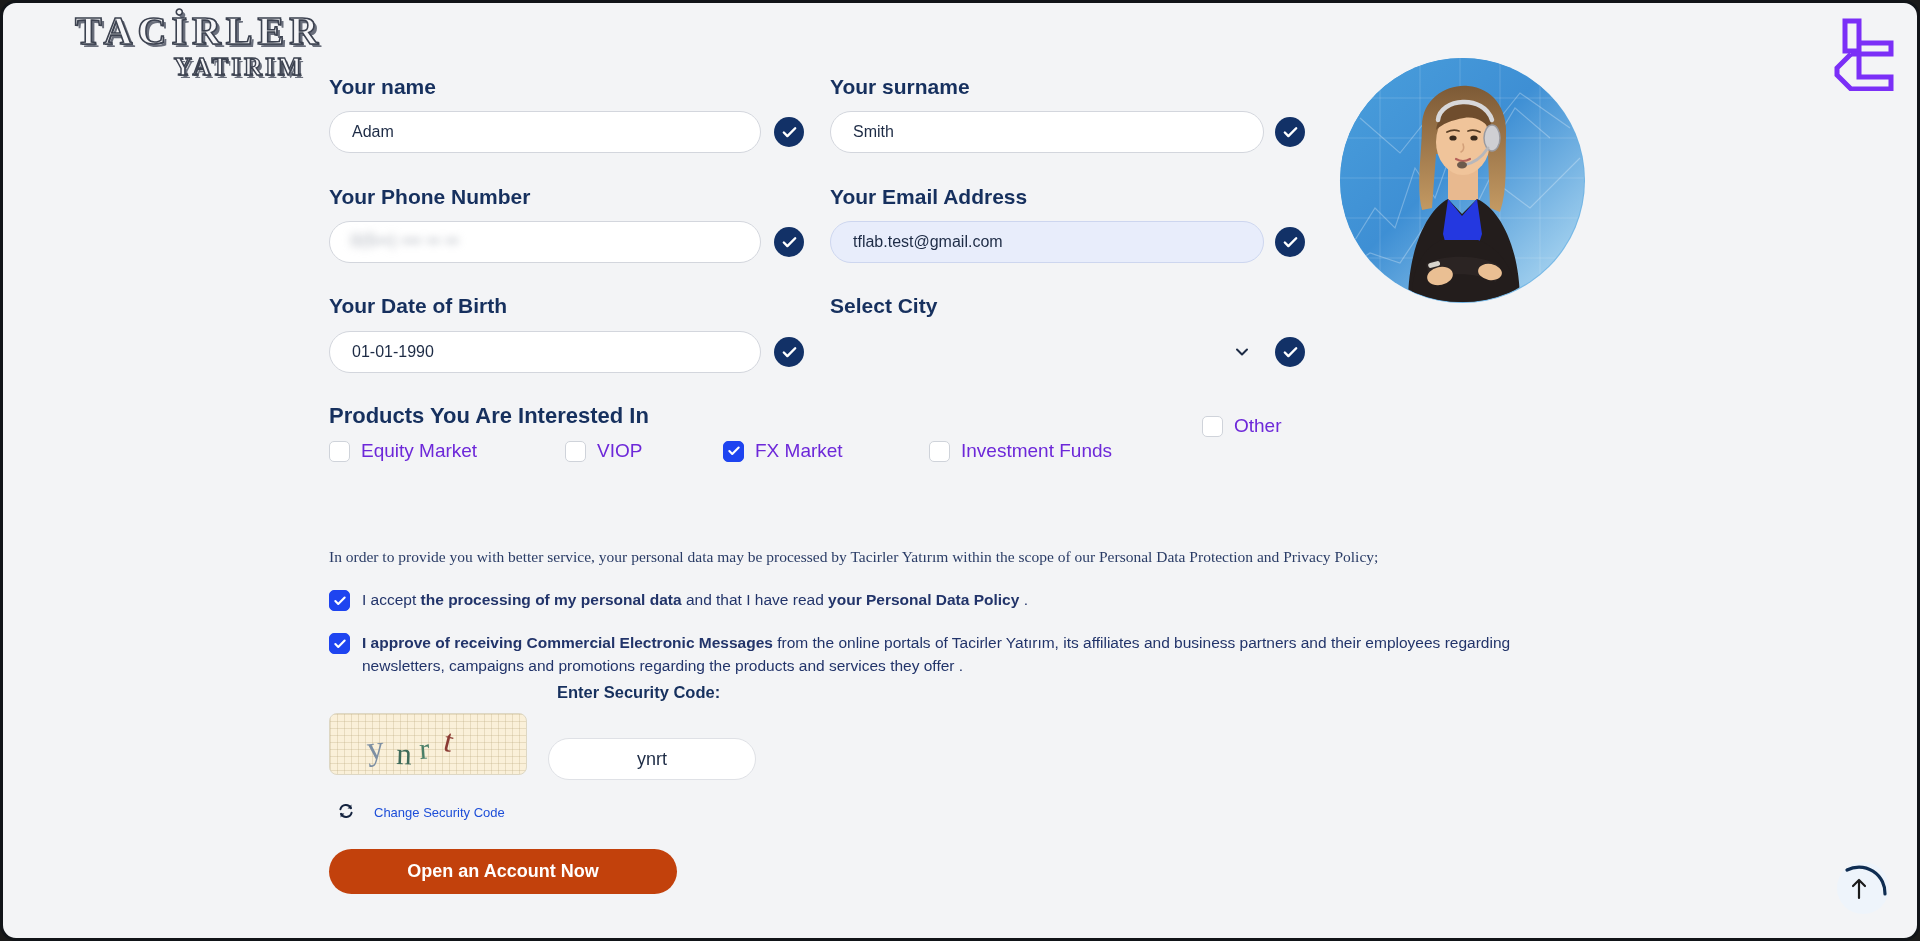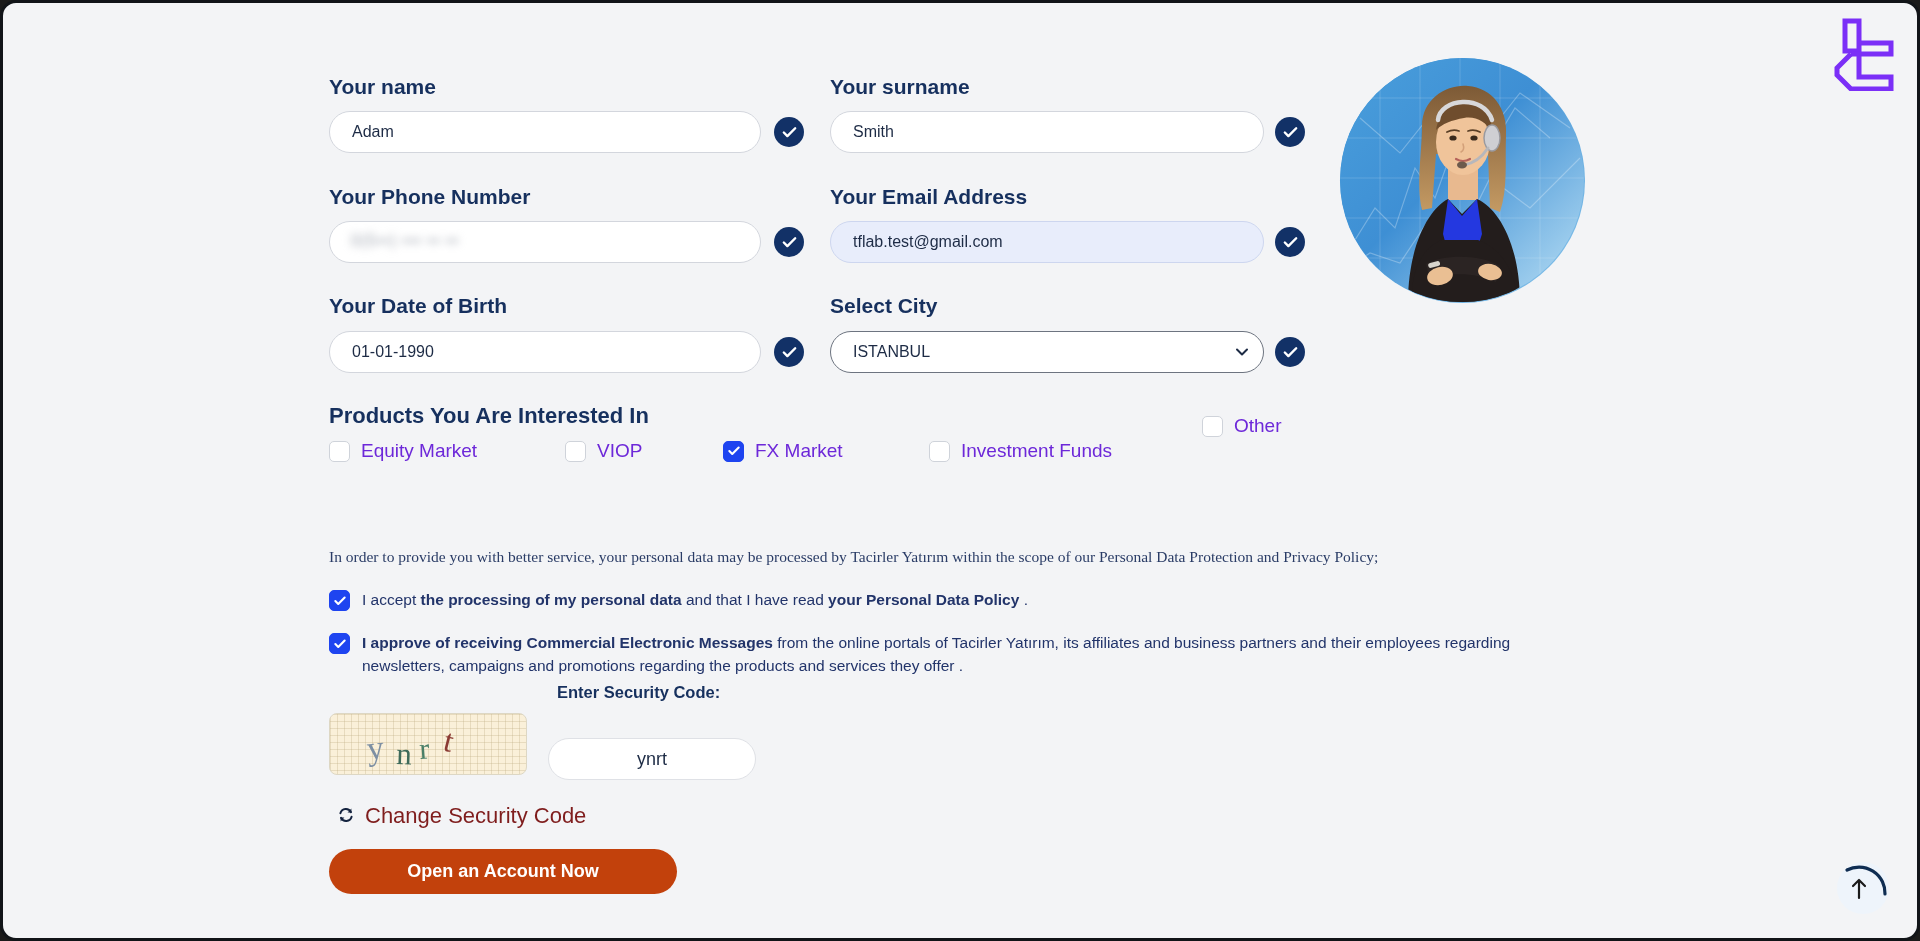--- a/index.html
+++ b/index.html
@@ -219,23 +219,23 @@
     text-align: center;
     line-height: 40px;
     font-family: "Liberation Sans", sans-serif;
     outline: none;
   }
   #change-code {
     position: absolute;
     left: 326px; top: 800px;
     display: flex;
     align-items: center;
-    gap: 11px;
-    font-size: 22px;
-    color: #7f1d1d;
+    gap: 20px;
+    font-size: 13px;
+    color: #1d4ed8;
     cursor: pointer;
     white-space: nowrap;
   }
   #change-code svg { width: 16px; height: 16px; }
 
   #submit-btn {
     position: absolute;
     left: 317px; top: 846px;
     width: 348px; height: 45px;
     border: none;
@@ -264,20 +264,24 @@
     right: 26px; bottom: 22px;
     width: 56px; height: 56px;
     cursor: pointer;
   }
 </style>
 </head>
 <body>
 
 <div id="viewport">
 
+  <div id="brand">
+    <div class="brand-main">TACİRLER</div>
+    <div class="brand-sub">YATIRIM</div>
+  </div>
 
   <div id="corner-logo">
     <svg viewBox="0 0 74 78" width="74" height="78">
       <g fill="none" stroke="#7b2ff7" stroke-width="5">
         <path d="M16 8 L30 8 L30 38 L16 38 Z"></path>
         <path d="M30 30 L62 30 L62 41 L22 41"></path>
         <path d="M22 41 L8 55 L8 62 L22 76 L62 76 L62 64 L30 64 L30 41"></path>
       </g>
     </svg>
   </div>
@@ -321,21 +325,20 @@
 
     <div class="field-label" style="left:317px; top:291px;">Your Date of Birth</div>
     <input class="input-box" style="left: 317px; top: 328px; width: 432px;" value="01-01-1990">
     <div class="check-badge" style="left:762px; top:334px;">
       <svg viewBox="0 0 24 24">
           <path d="M20 6L9 17l-5-5" stroke="#fff" stroke-width="3.4" fill="none" stroke-linecap="round" stroke-linejoin="round"></path>
         </svg>
     </div>
 
     <div class="field-label" style="left:818px; top:291px;">Select City</div>
-    <select class="input-box" style="left:818px; top:328px; width:434px;"><option value="ISTANBUL">ISTANBUL</option><option value="ANKARA">ANKARA</option><option value="IZMIR">IZMIR</option><option value="BURSA">BURSA</option><option value="ANTALYA">ANTALYA</option></select>
     <span class="select-chevron" style="left:1223px; top:342px;">
       <svg viewBox="0 0 14 14">
           <path d="M2 4.5L7 9.5L12 4.5" stroke="#1d2b45" stroke-width="2" fill="none" stroke-linecap="round" stroke-linejoin="round"></path>
         </svg>
     </span>
     <div class="check-badge" style="left:1263px; top:334px;">
       <svg viewBox="0 0 24 24">
           <path d="M20 6L9 17l-5-5" stroke="#fff" stroke-width="3.4" fill="none" stroke-linecap="round" stroke-linejoin="round"></path>
         </svg>
     </div>

